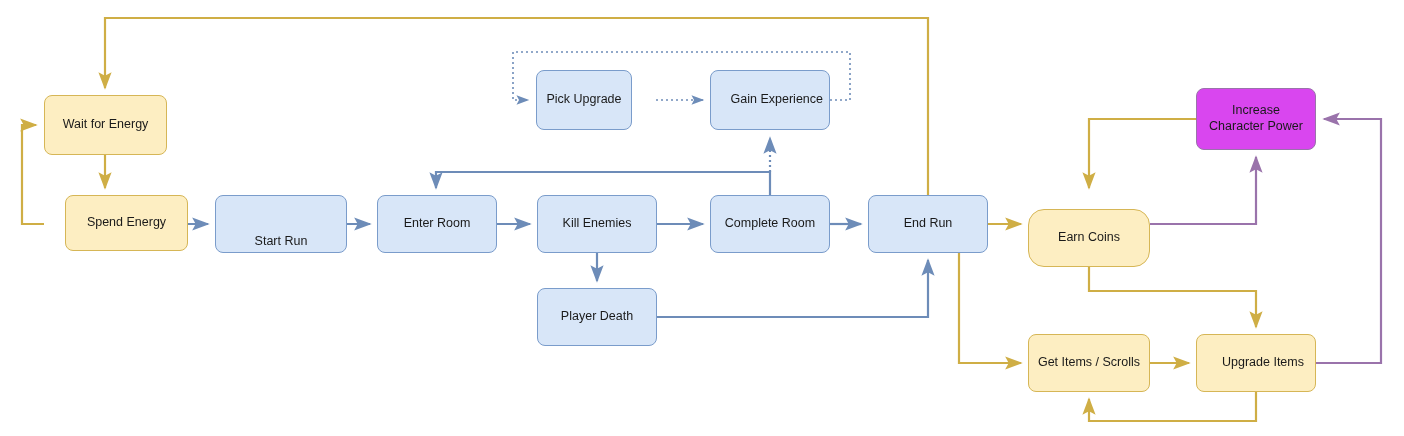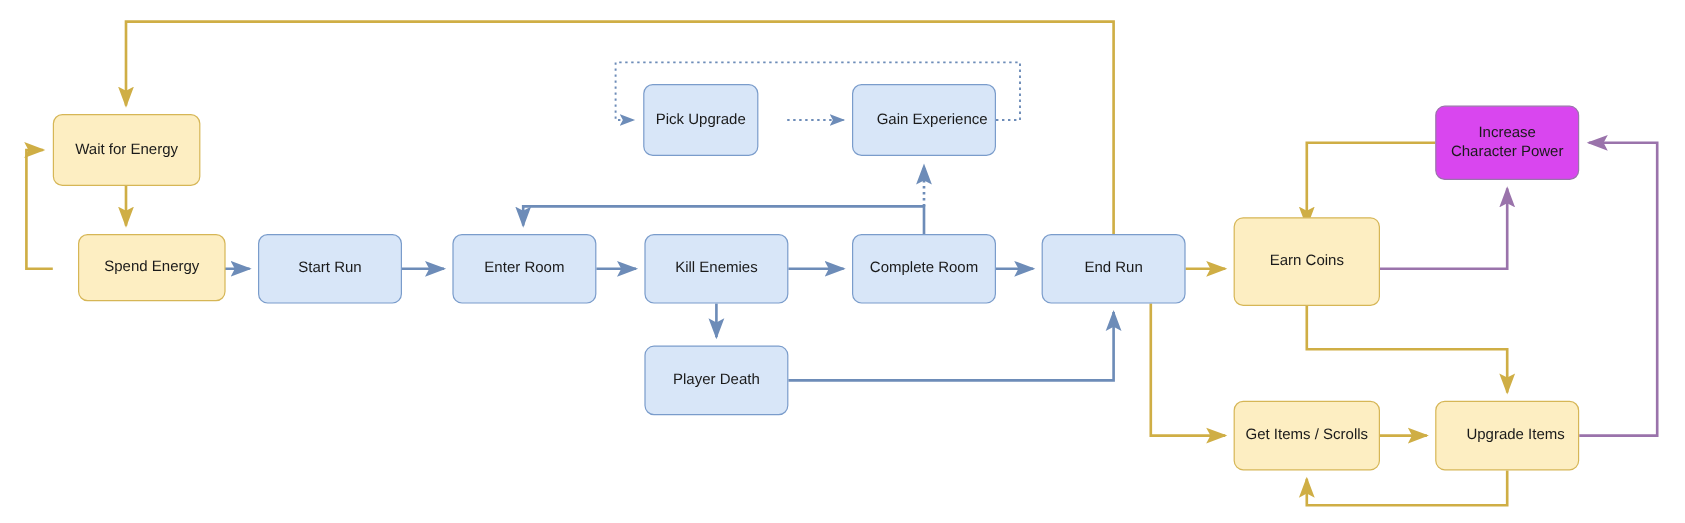--- a/index.html
+++ b/index.html
@@ -114,21 +114,21 @@
   </svg>
 
   <div class="node node-yellow" style="left:44px; top:95px; width:123px; height:60px;">
     <span class="node-label">Wait for Energy</span>
   </div>
 
   <div class="node node-yellow" style="left:44px; top:195px; width:123px; height:56px;margin-left:21px;">
     <span class="node-label">Spend Energy</span>
   </div>
 
-  <div class="node node-blue" style="left:215px; top:195px; width:120px; height:58px;">
+  <div class="node node-blue" style="left:215px; top:195px; width:132px; height:58px;align-items:flex-end;">
     <span class="node-label">Start Run</span>
   </div>
 
   <div class="node node-blue" style="left:377px; top:195px; width:120px; height:58px;">
     <span class="node-label">Enter Room</span>
   </div>
 
   <div class="node node-blue" style="left:537px; top:195px; width:120px; height:58px;">
     <span class="node-label">Kill Enemies</span>
   </div>
@@ -146,21 +146,21 @@
   </div>
 
   <div class="node node-blue" style="left:710px; top:70px; width:120px; height:60px;justify-content:flex-end;">
     <span class="node-label">Gain Experience</span>
   </div>
 
   <div class="node node-blue" style="left:537px; top:288px; width:120px; height:58px;">
     <span class="node-label">Player Death</span>
   </div>
 
-  <div class="node node-yellow" style="left:1028px; top:181px; width:122px; height:74px;">
+  <div class="node node-yellow" style="left:1028px; top:209px; width:122px; height:58px;border-radius:16px;">
     <span class="node-label">Earn Coins</span>
   </div>
 
   <div class="node node-purple" style="left:1196px; top:88px; width:120px; height:62px;">
     <span class="node-label">Increase Character Power</span>
   </div>
 
   <div class="node node-yellow" style="left:1028px; top:334px; width:122px; height:58px;">
     <span class="node-label">Get Items / Scrolls</span>
   </div>

